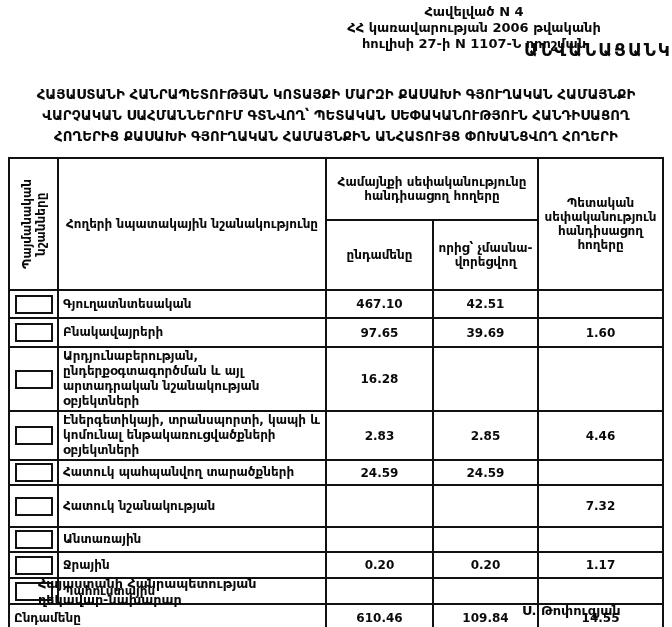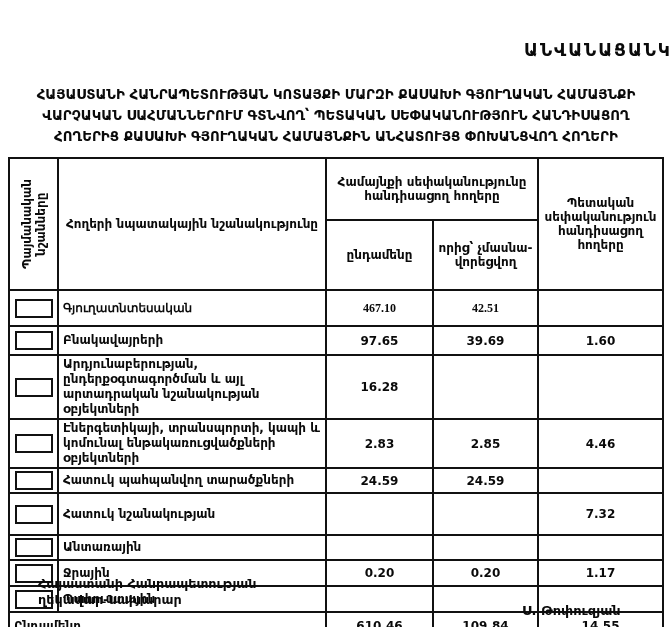--- a/index.html
+++ b/index.html
@@ -63,20 +63,25 @@
   .signature{
     position:absolute;left:522px;top:603px;
     font-weight:bold;font-size:13px;
   }
 </style>
 </head>
 <body>
 
 <div class="page">
 
+  <div class="appendix">
+    <div>Հավելված N 4</div>
+    <div>ՀՀ կառավարության 2006 թվականի</div>
+    <div>հուլիսի 27-ի N 1107-Ն որոշման</div>
+  </div>
 
   <div class="doc-title">ԱՆՎԱՆԱՑԱՆԿ</div>
 
   <div class="subtitle">
     <div>ՀԱՅԱՍՏԱՆԻ ՀԱՆՐԱՊԵՏՈՒԹՅԱՆ ԿՈՏԱՅՔԻ ՄԱՐԶԻ ՔԱՍԱԽԻ ԳՅՈՒՂԱԿԱՆ ՀԱՄԱՅՆՔԻ</div>
     <div>ՎԱՐՉԱԿԱՆ ՍԱՀՄԱՆՆԵՐՈՒՄ ԳՏՆՎՈՂ՝ ՊԵՏԱԿԱՆ ՍԵՓԱԿԱՆՈՒԹՅՈՒՆ ՀԱՆԴԻՍԱՑՈՂ</div>
     <div>ՀՈՂԵՐԻՑ ՔԱՍԱԽԻ ԳՅՈՒՂԱԿԱՆ ՀԱՄԱՅՆՔԻՆ ԱՆՀԱՏՈՒՅՑ ՓՈԽԱՆՑՎՈՂ ՀՈՂԵՐԻ</div>
   </div>
 
   <table class="landtable">
@@ -97,21 +102,21 @@
         </td>
         <td class="hdr" rowspan="2" style="height:58px;">Հողերի  նպատակային նշանակությունը</td>
         <td class="hdr" colspan="2" style="height:58px;">Համայնքի սեփականությունը հանդիսացող հողերը</td>
         <td class="hdr" rowspan="2">Պետական սեփականություն հանդիսացող հողերը</td>
       </tr>
       <tr>
         <td class="hdr" style="height:66px;">ընդամենը</td>
         <td class="hdr">որից՝ չմասնա- վորեցվող</td>
       </tr>
 
-      <tr style="height:36px;font-family:Liberation Serif, serif;">
+      <tr style="height:28px;">
         <td class="symcell">
             <div class="checkbox"></div>
           </td>
         <td class="lbl">Գյուղատնտեսական</td>
         <td class="num">467.10</td>
         <td class="num">42.51</td>
         <td class="num"></td>
       </tr>
       <tr style="height:29px;">
         <td class="symcell">

